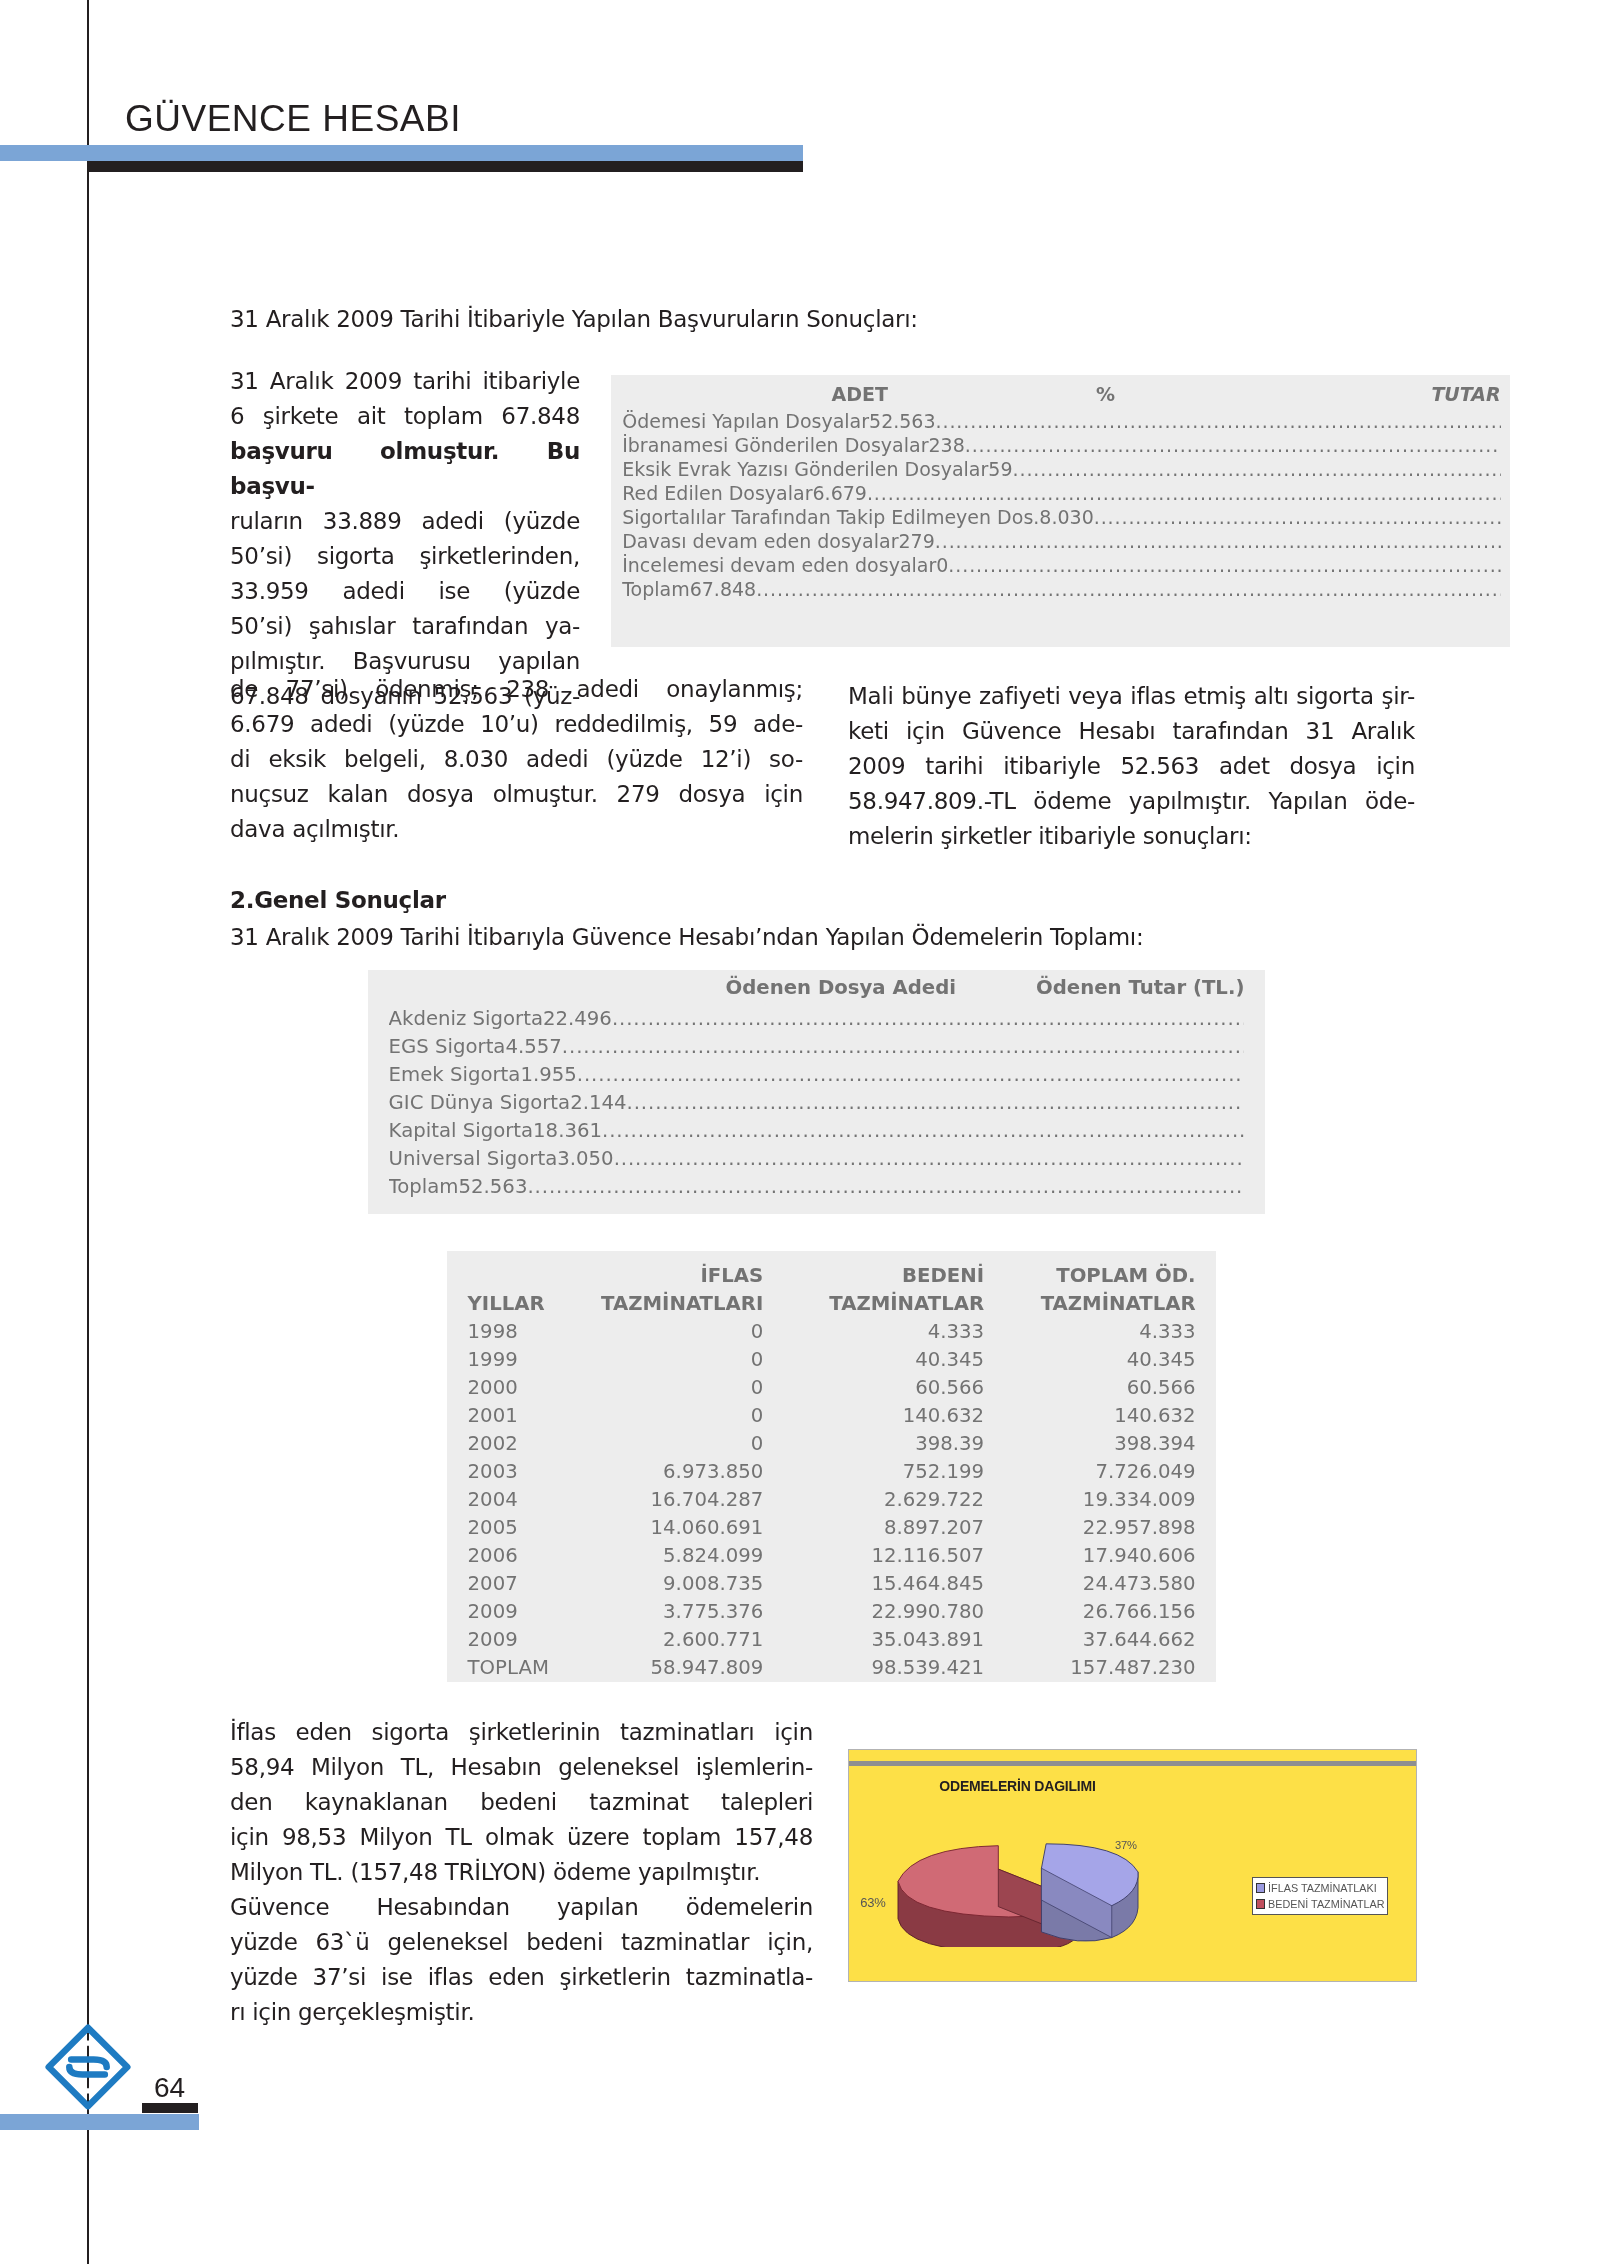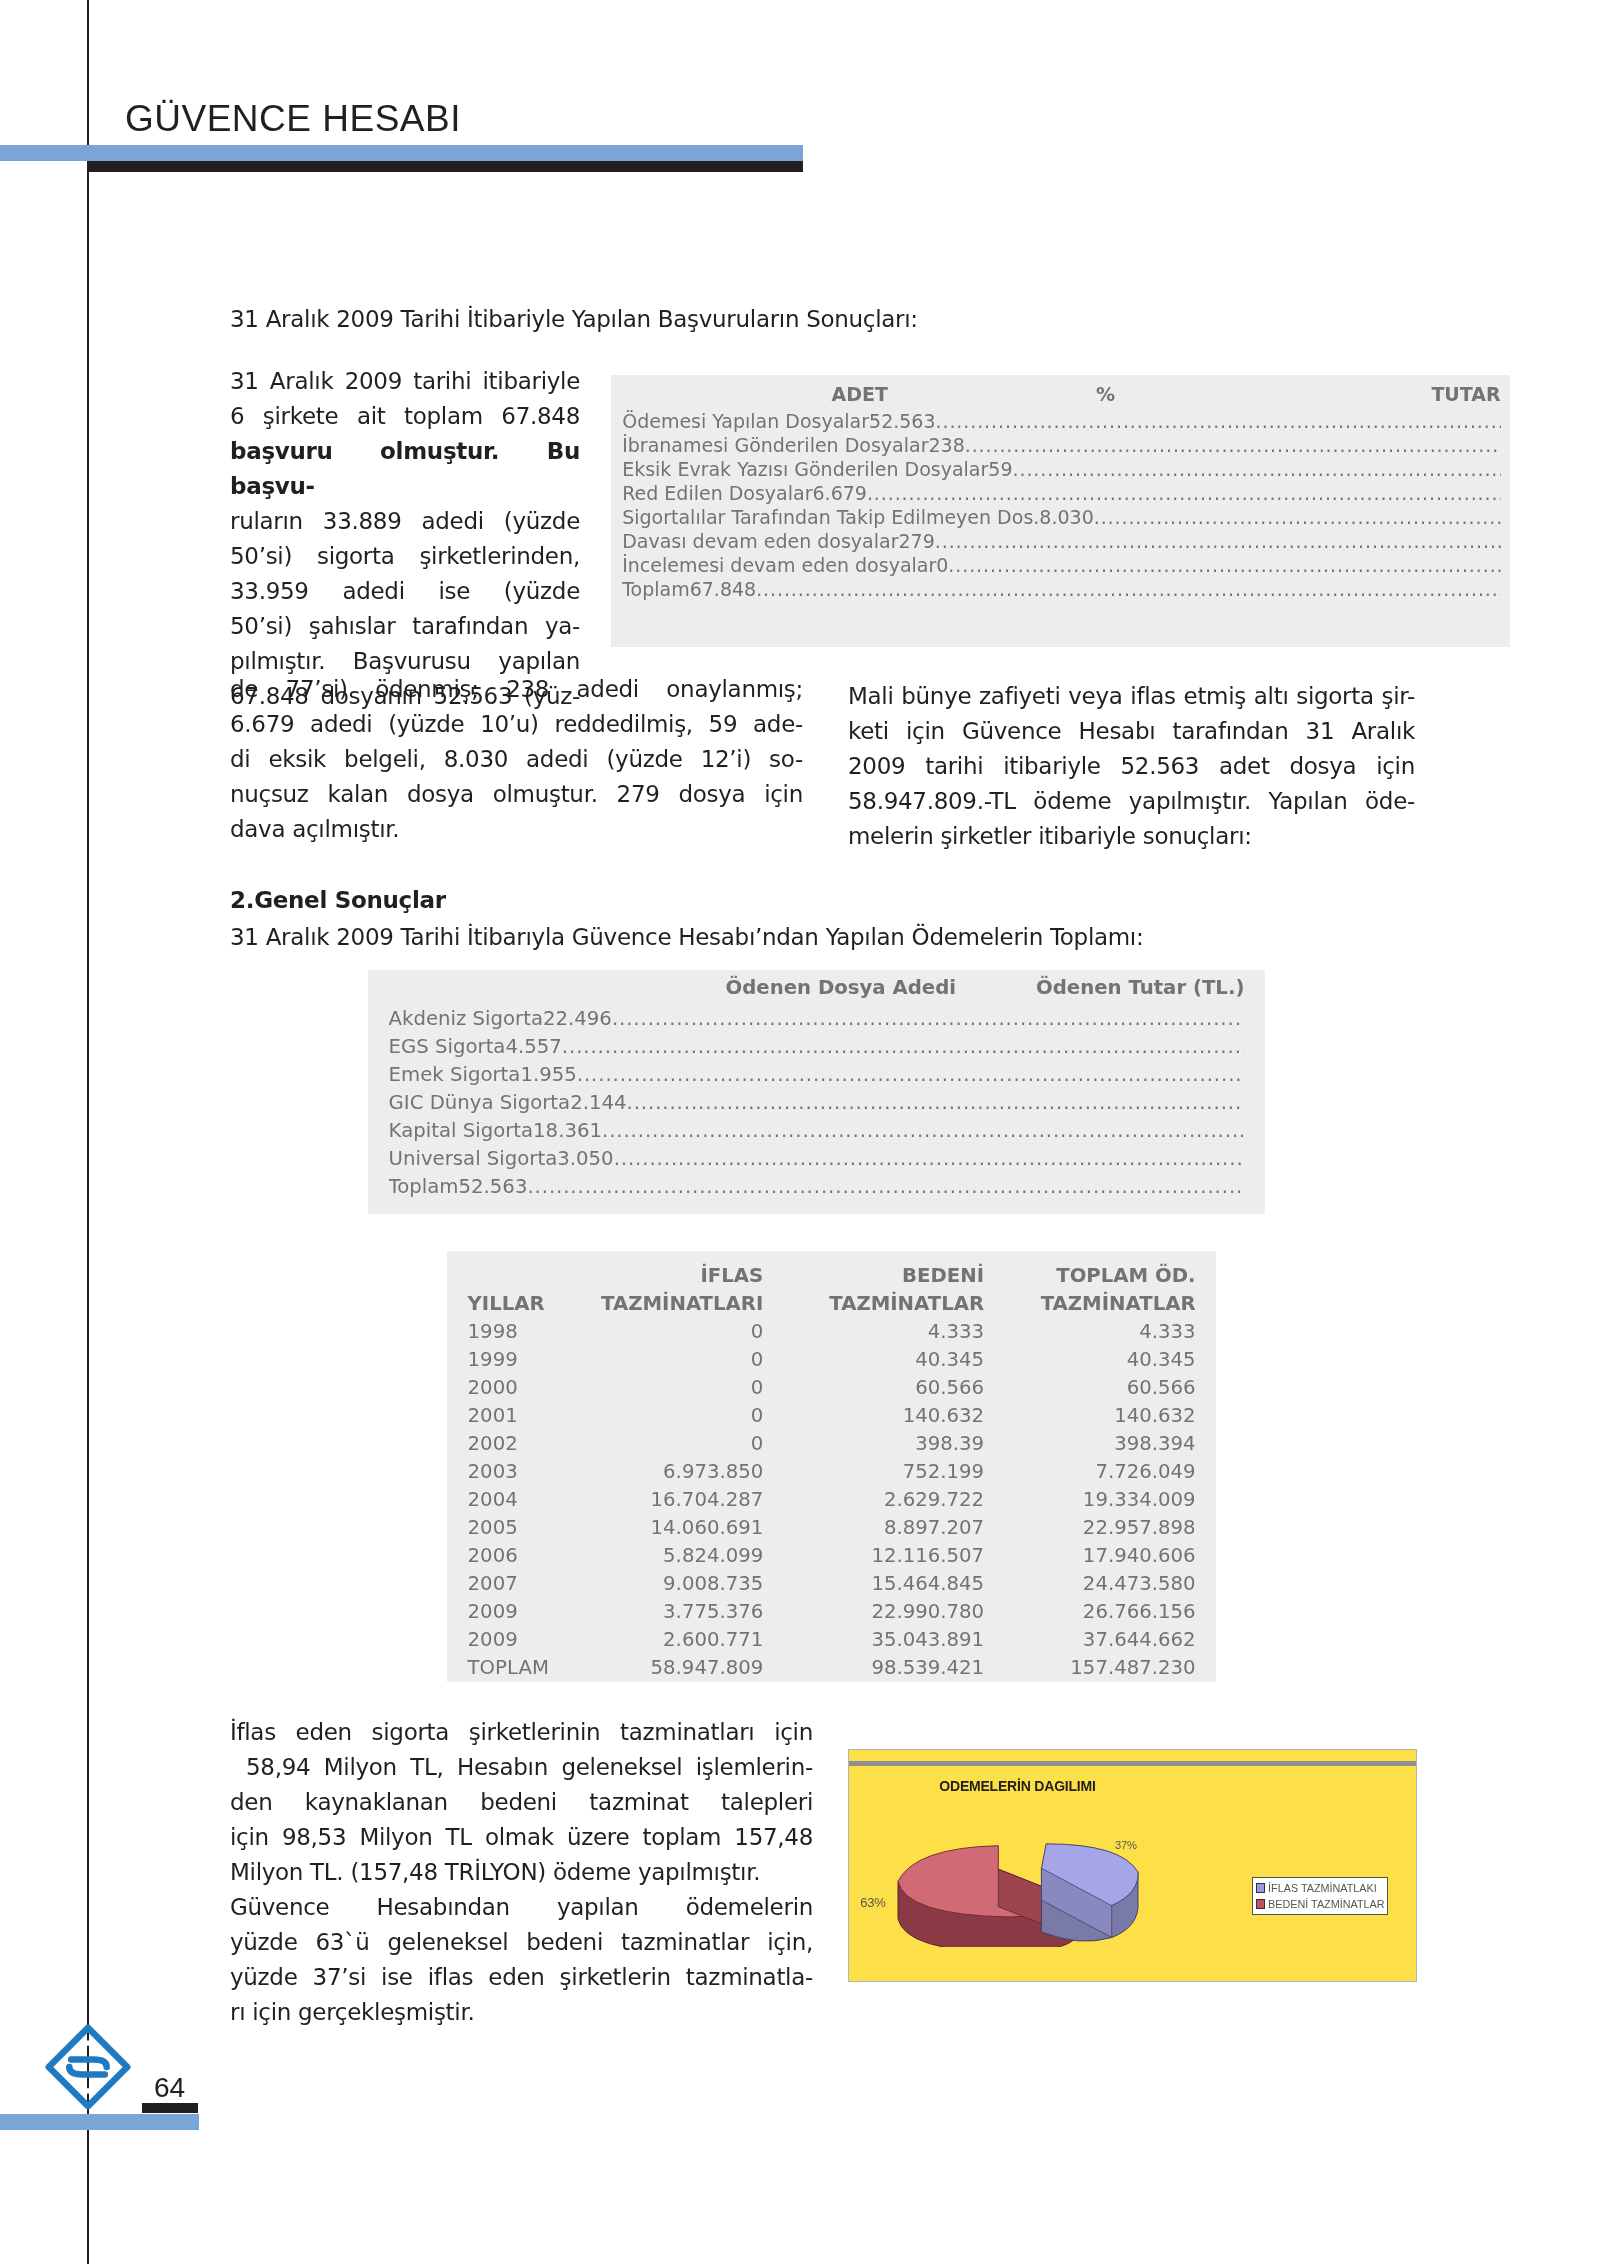--- a/index.html
+++ b/index.html
@@ -57,21 +57,21 @@
   <div class="body-text" style="text-align-last:justify;">33.959 adedi ise (yüzde</div>
   <div class="body-text" style="text-align-last:justify;">50’si) şahıslar tarafından ya-</div>
   <div class="body-text" style="text-align-last:justify;">pılmıştır. Başvurusu yapılan</div>
   <div class="body-text" style="text-align-last:justify;">67.848 dosyanın 52.563 (yüz-</div>
 </div>
 
 <div class="abs gray-box tbl" style="left:611px; top:375px; width:899px; height:272px;">
   <div style="position:absolute; left:0; right:0; top:7.5px; height:24px;">
     <span class="hdr abs" style="right:622px; width:auto; top:0;">ADET</span>
     <span class="hdr abs" style="right:395px; top:0;">%</span>
-    <span class="hdr abs" style="right:9.4px; top:0;">TUTAR</span>
+    <span class="hdr abs" style="right:9.4px; top:0;font-style:italic;">TUTAR</span>
   </div>
   <div style="position:absolute; left:11.2px; top:33px; width:879px;">
       <div class="dotrow">
         <span class="lbl">Ödemesi Yapılan Dosyalar </span>
         <span class="fill"></span>
         <span class="num">52.563</span>
         <span class="fill" style="flex:0 0 auto; width:0px"></span>
         <span class="pctwrap" style="flex:0 0 225px; display:flex;">
           <span class="fill" style="flex:1 1 auto;"></span>
         </span>
@@ -320,21 +320,21 @@
           <td class="r">58.947.809</td>
           <td class="r">98.539.421</td>
           <td class="r">157.487.230</td>
         </tr>
       </tbody>
   </table>
 </div>
 
 <div class="abs" style="left:230px; top:1715px; width:583px;">
   <div class="body-text" style="text-align-last:justify;">İflas eden sigorta şirketlerinin tazminatları için</div>
-  <div class="body-text" style="text-align-last:justify;margin-left:16px;">58,94 Milyon TL, Hesabın geleneksel işlemlerin-</div>
+  <div class="body-text" style="text-align-last:justify;">58,94 Milyon TL, Hesabın geleneksel işlemlerin-</div>
   <div class="body-text" style="text-align-last:justify;">den kaynaklanan bedeni tazminat talepleri</div>
   <div class="body-text" style="text-align-last:justify;">için 98,53 Milyon TL olmak üzere toplam 157,48</div>
   <div class="body-text">Milyon TL. (157,48 TRİLYON) ödeme yapılmıştır.</div>
   <div class="body-text" style="text-align-last:justify;">Güvence Hesabından yapılan ödemelerin</div>
   <div class="body-text" style="text-align-last:justify;">yüzde 63`ü geleneksel bedeni tazminatlar için,</div>
   <div class="body-text" style="text-align-last:justify;">yüzde 37’si ise iflas eden şirketlerin tazminatla-</div>
   <div class="body-text">rı için gerçekleşmiştir.</div>
 </div>
 
 <div class="abs pie-frame" style="left:848px; top:1749px; width:567px; height:231px;">

